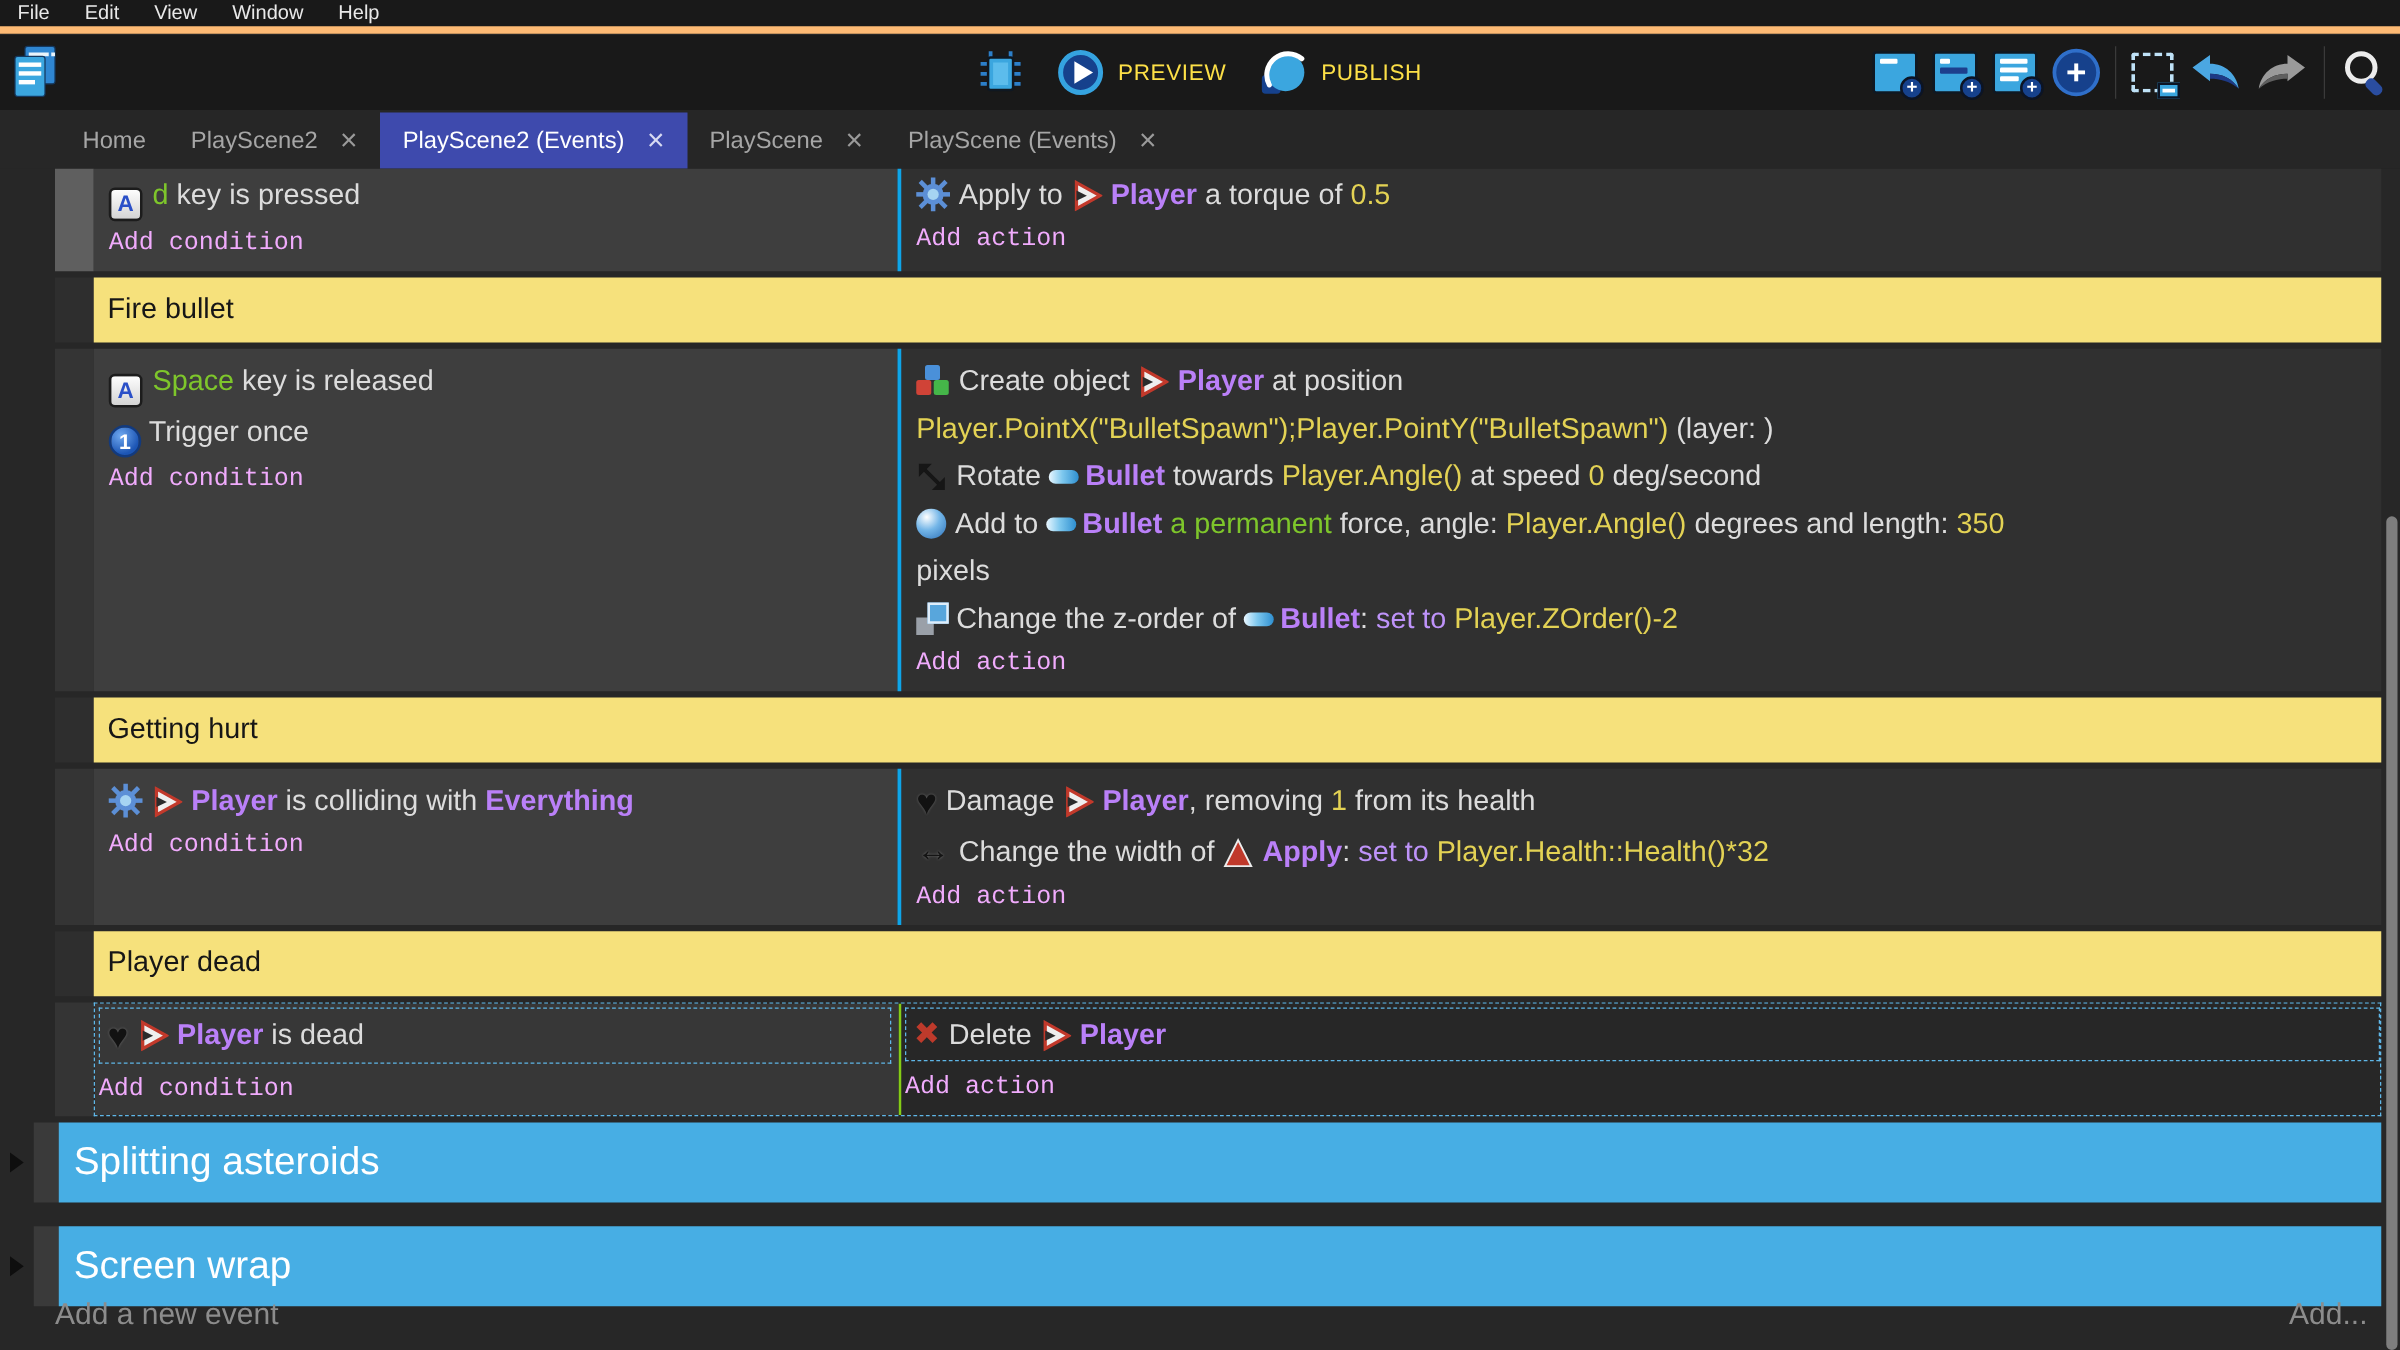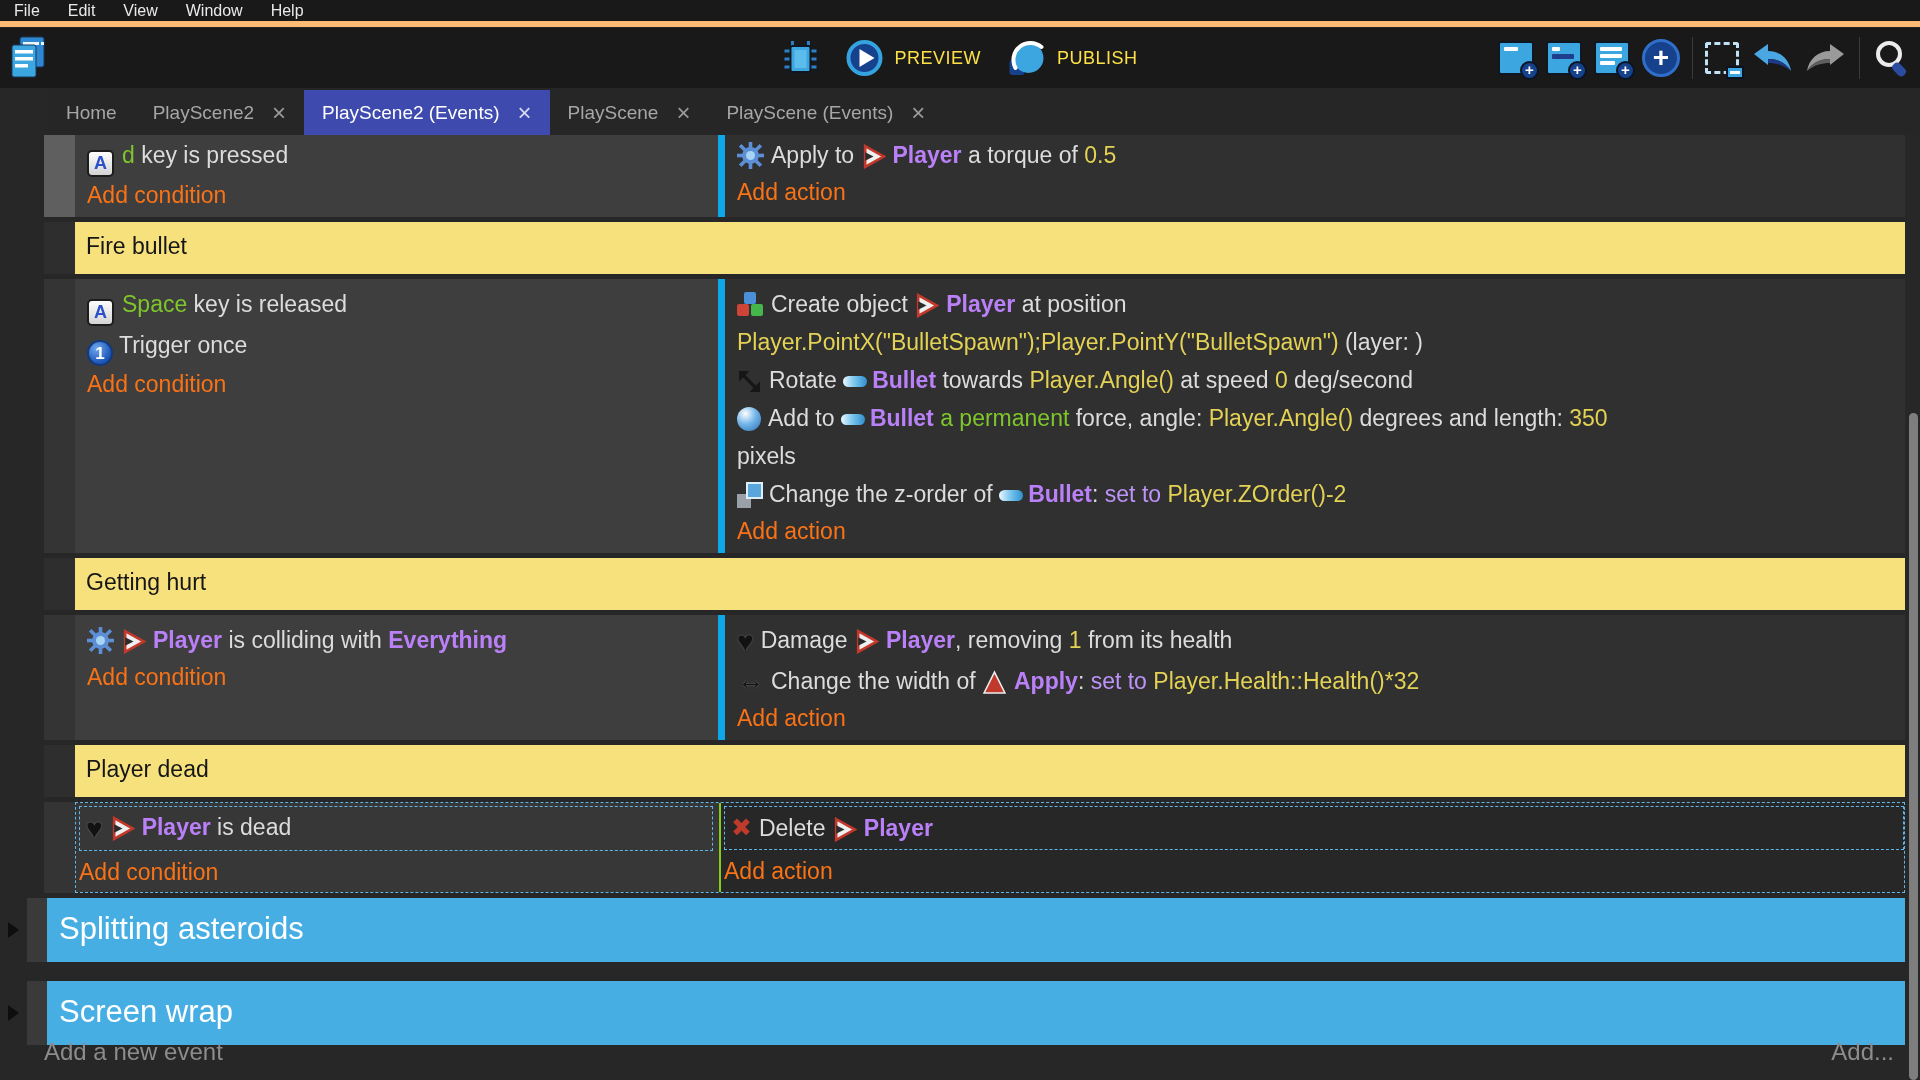--- a/index.html
+++ b/index.html
@@ -43,24 +43,24 @@
   
   .sheet { position:absolute; left:0; top:135px; width:1920px; height:945px; background:#272727; }
   .rows { position:absolute; left:0; top:0; right:15px; }
   .row { display:flex; margin-left:44px; margin-bottom:5px; }
   .gutter { width:31px; background:#343434; }
   .gutter.light { background:#5f5f5f; }
   .gutter.dim { background:#2e2e2e; }
   .cells { flex:1; display:flex; }
   .cell { padding:6px 10px 4px 12px; }
   .cell.cond { width:643px; background:#3E3E3E; }
-  .cell.act  { flex:1; background:#303030; border-left:7px solid #0ea5e9; }
+  .cell.act  { flex:1; background:#303030; border-left:3px solid #0ea5e9; }
   .row.partial .cell { padding-top:1px; }
   .iline { line-height:38px; font-size:23px; white-space:nowrap; }
-  .add-btn { color:#f97316; font-size:23px; line-height:36px; }
+  .add-btn { color:#f0abfc; font-size:20px; line-height:36px;font-family:Liberation Mono, monospace; }
   .c-white{color:#DCDCDC} .c-green{color:#7EC62B} .c-yellow{color:#E3D254}
   .c-violet{color:#BA80F8;font-weight:bold} .c-opviolet{color:#BE93F9} 
 
   .row.selected .cells { border:1px dashed #5FB7E8; }
   .row.selected .cell.cond { background:#373737; padding:3px 6px 2px 3px; }
   .row.selected .cell.act  { background:#272727; border-left:2px solid #84cc16; padding:3px 0 2px 3px; }
   .row.selected .instr { border:1px dashed #5FB7E8; padding:1px 6px 2px 6px; margin-bottom:3px; }
 
   .comment { flex:1; background:#F6E17C; color:#161616; font-size:23px; padding:11px 0 0 11px; height:52px; }
   .group-row { position:relative; display:flex; margin-left:27px; margin-bottom:19px; height:64px; }

